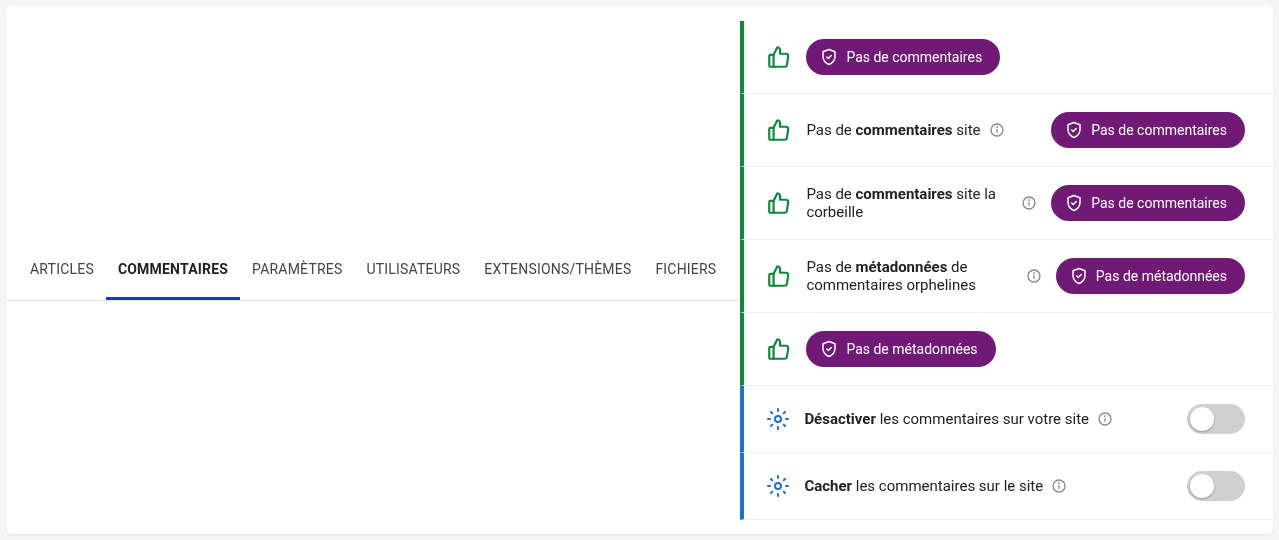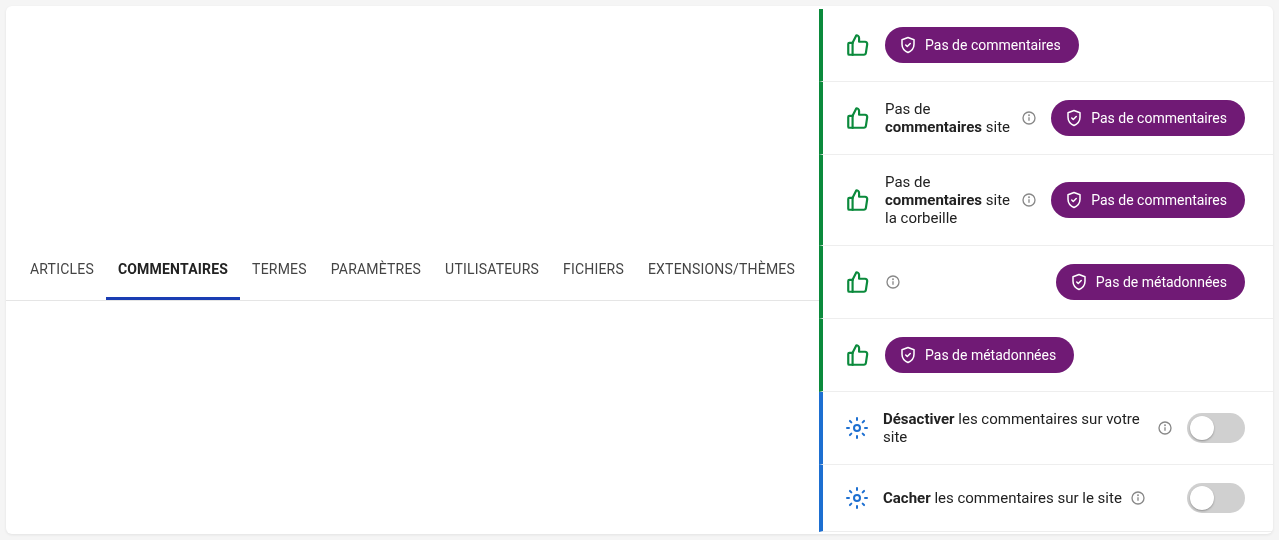--- a/index.html
+++ b/index.html
@@ -105,25 +105,24 @@
   }
 </style>
 </head>
 <body>
 
 <div class="panel">
 
   <div class="tabs">
     <div class="tab">ARTICLES</div>
     <div class="tab active">COMMENTAIRES</div>
-    <div class="tab">TERMES</div>
     <div class="tab">PARAMÈTRES</div>
     <div class="tab">UTILISATEURS</div>
+    <div class="tab">EXTENSIONS/THÈMES</div>
     <div class="tab">FICHIERS</div>
-    <div class="tab">EXTENSIONS/THÈMES</div>
   </div>
 
   <div class="rows">
 
     <div class="row green">
       <span class="thumbs-icon">
         <svg viewBox="0 0 24 24" fill="none" stroke="#0b8a3c" stroke-width="2" stroke-linejoin="round" stroke-linecap="round">
             <path d="M7 10v11"></path>
             <path d="M7 21H4a1 1 0 0 1-1-1v-9a1 1 0 0 1 1-1h3"></path>
             <path d="M7 10l3.5-7c1.2 0 2.5 1 2.5 2.5V9h5.5a2 2 0 0 1 2 2.3l-1.2 8a2 2 0 0 1-2 1.7H7"></path>
@@ -198,20 +197,23 @@
 
     <div class="row green">
       <span class="thumbs-icon">
         <svg viewBox="0 0 24 24" fill="none" stroke="#0b8a3c" stroke-width="2" stroke-linejoin="round" stroke-linecap="round">
             <path d="M7 10v11"></path>
             <path d="M7 21H4a1 1 0 0 1-1-1v-9a1 1 0 0 1 1-1h3"></path>
             <path d="M7 10l3.5-7c1.2 0 2.5 1 2.5 2.5V9h5.5a2 2 0 0 1 2 2.3l-1.2 8a2 2 0 0 1-2 1.7H7"></path>
           </svg>
       </span>
       <span class="row-text">
+        <span>
+          <span>Pas de </span><b>métadonnées</b><span> de commentaires orphelines</span>
+        </span>
         <span class="info-icon">
           <svg viewBox="0 0 24 24" fill="none" stroke="currentColor" stroke-width="2">
               <circle cx="12" cy="12" r="9"></circle>
               <line x1="12" y1="11" x2="12" y2="16"></line>
               <circle cx="12" cy="8" r="0.5" fill="currentColor"></circle>
             </svg>
         </span>
       </span>
       <span class="badge">
         <svg viewBox="0 0 24 24" fill="none" stroke="#fff" stroke-width="2" stroke-linecap="round" stroke-linejoin="round">

